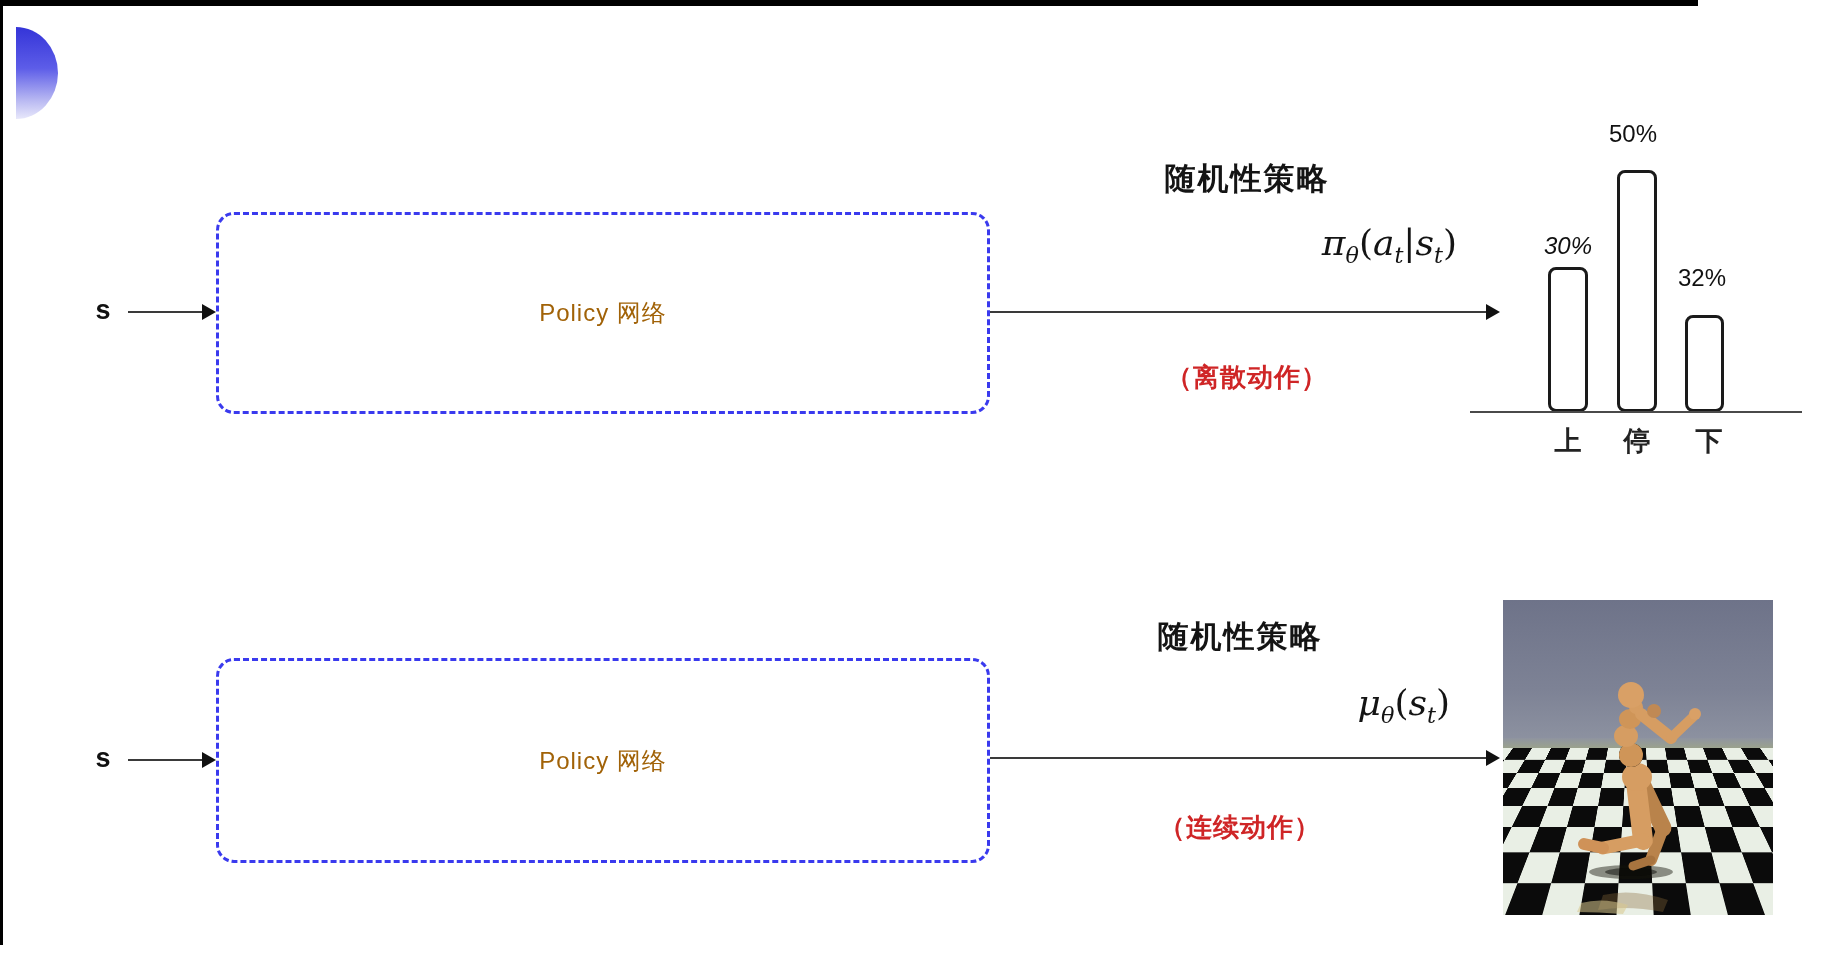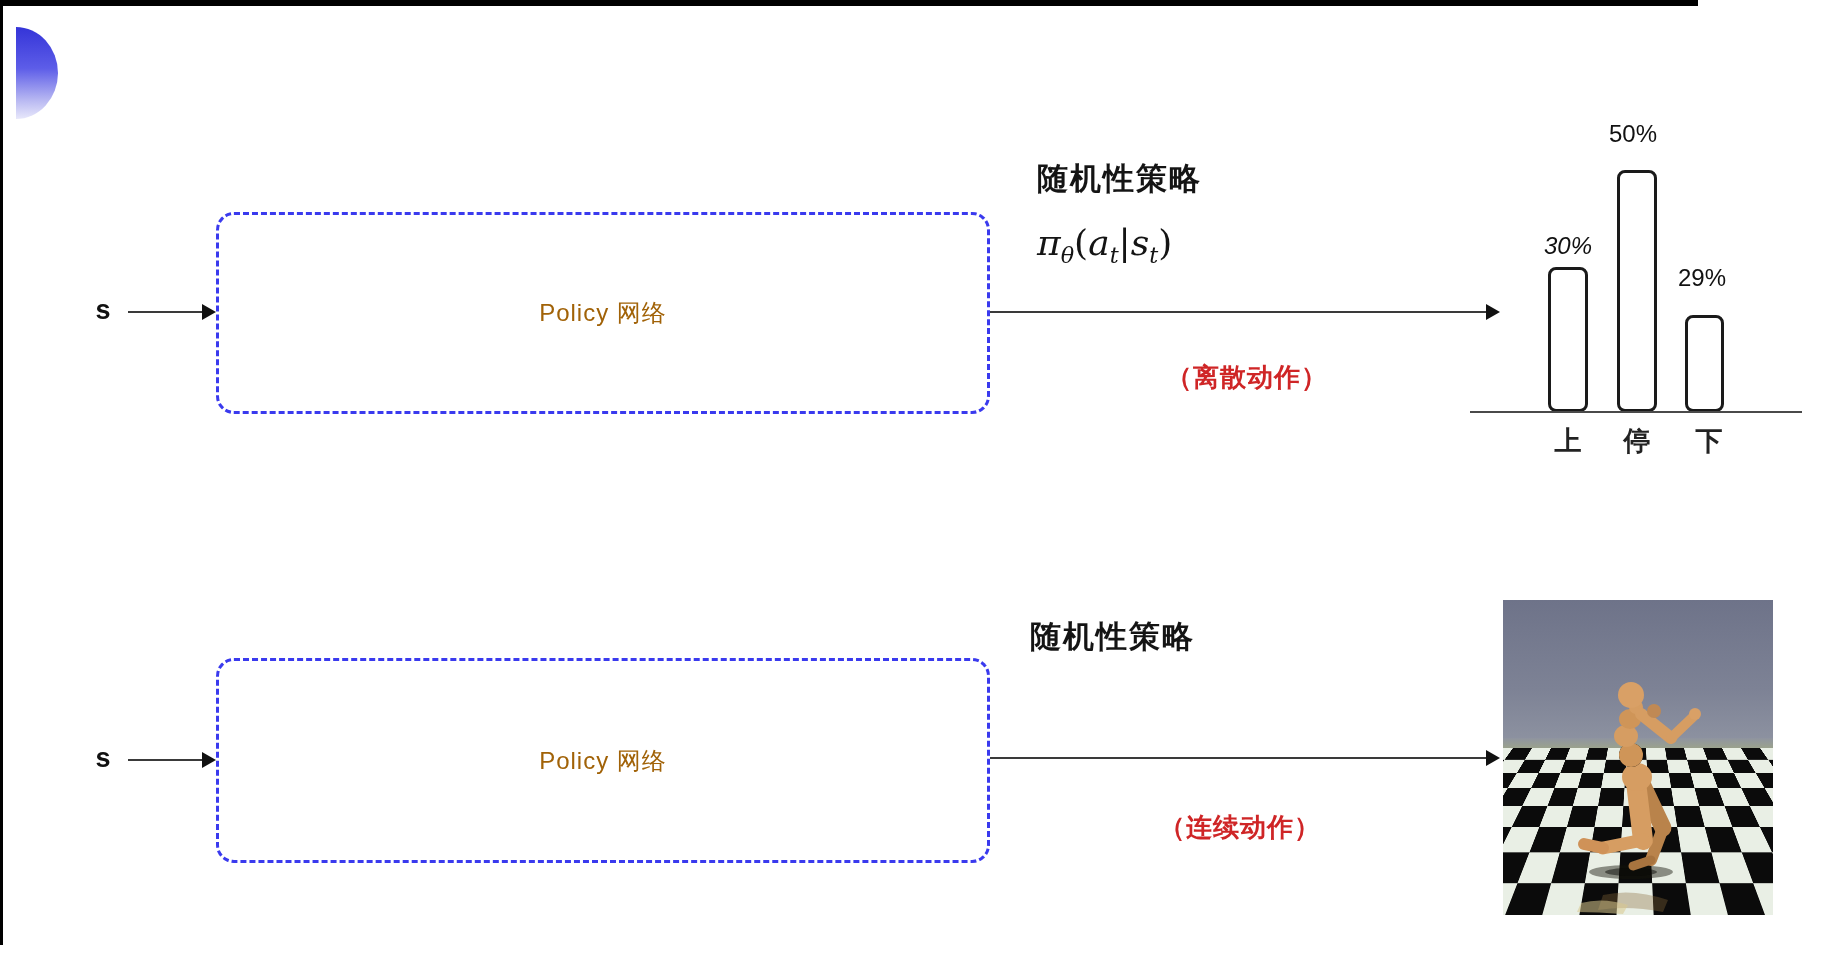--- a/index.html
+++ b/index.html
@@ -19,22 +19,22 @@
   }
   
   .s-label{position:absolute;width:34px;text-align:center;font-size:27px;font-weight:600;color:#111;}
   .arrow-line{position:absolute;height:2px;background:#3a3a3a;}
   .arrow-head{position:absolute;width:0;height:0;border-top:8px solid transparent;border-bottom:8px solid transparent;border-left:14px solid #111;}
   .policy-box{
     position:absolute;left:216px;width:768px;border:3px dashed #3a3aee;border-radius:18px;
     display:flex;align-items:center;justify-content:center;background:#fff;
   }
   .policy-box .lbl{font-size:24px;color:#a16207;letter-spacing:1px;}
-  .policy-name{position:absolute;width:420px;font-size:31px;font-weight:600;color:#141414;letter-spacing:2px;}
-  .formula{position:absolute;width:420px;text-align:left;font-size:36px;color:#141414;font-family:"DejaVu Serif","Liberation Serif",serif;}
+  .policy-name{position:absolute;width:420px;text-align:center;font-size:31px;font-weight:600;color:#141414;letter-spacing:2px;}
+  .formula{position:absolute;width:420px;text-align:right;font-size:36px;color:#141414;font-family:"DejaVu Serif","Liberation Serif",serif;}
   .formula .it{font-style:italic;}
   .formula sub{font-size:0.62em;font-style:italic;}
   .red-note{position:absolute;width:420px;text-align:center;font-size:26px;font-weight:600;color:#cf2526;letter-spacing:1px;}
   
   #chart{position:absolute;left:1470px;top:120px;width:332px;height:292px;}
   #chart .baseline{position:absolute;left:0;bottom:-1px;width:332px;height:2px;background:#4a4a4a;}
   #chart .bar{position:absolute;bottom:0;background:#fff;border:3px solid #1a1a1a;border-radius:8px;box-sizing:border-box;}
   #chart .vlabel{position:absolute;width:90px;text-align:center;font-size:24px;font-weight:500;color:#111;transform:translateX(-50%);}
   #chart .clabel{position:absolute;top:303px;width:60px;text-align:center;font-size:27px;font-weight:600;color:#222;transform:translateX(-50%);}
   
@@ -69,21 +69,21 @@
   <div class="arrow-line" style="left:990px;top:311px;width:498px;"></div>
   <div class="arrow-head" style="left:1486px;top:304px;"></div>
 
   <div class="policy-name" style="left:1037px;top:158px;">随机性策略</div>
   <div class="formula" style="left:1037px;top:222px;"><span class="it">π</span><sub>θ</sub><span>(</span><span class="it">a</span><sub>t</sub><span>|</span><span class="it">s</span><sub>t</sub><span>)</span></div>
   <div class="red-note" style="left:1037px;top:360px;font-family:Liberation Serif, serif;">（离散动作）</div>
 
   <div id="chart">
     <div class="vlabel" style="left:98px;top:112px;font-style:italic;">30%</div>
     <div class="vlabel" style="left:163px;top:0px;">50%</div>
-    <div class="vlabel" style="left:232px;top:144px;">29%</div>
+    <div class="vlabel" style="left:232px;top:144px;">32%</div>
 
     <div class="bar" style="left: 78px; width: 40px; height: 145px;"></div>
     <div class="bar" style="left: 147px; width: 40px; height: 242px;"></div>
     <div class="bar" style="left: 215px; width: 39px; height: 97px;"></div>
 
     <div class="baseline"></div>
 
     <div class="clabel" style="left:98px;">上</div>
     <div class="clabel" style="left:167px;">停</div>
     <div class="clabel" style="left:239px;">下</div>
@@ -94,20 +94,21 @@
   <div class="arrow-head" style="left:202px;top:752px;"></div>
 
   <div class="policy-box" style="top:658px;height:199px;">
     <span class="lbl">Policy 网络</span>
   </div>
 
   <div class="arrow-line" style="left:990px;top:757px;width:498px;"></div>
   <div class="arrow-head" style="left:1486px;top:750px;"></div>
 
   <div class="policy-name" style="left:1030px;top:616px;">随机性策略</div>
+  <div class="formula" style="left:1030px;top:682px;"><span class="it">μ</span><sub>θ</sub><span>(</span><span class="it">s</span><sub>t</sub><span>)</span></div>
   <div class="red-note" style="left:1030px;top:810px;">（连续动作）</div>
 
   <div id="sim">
     <div class="sky"></div>
     <div class="horizon"></div>
     <div class="floor"></div>
     <svg width="270" height="315" viewBox="0 0 270 315">
 
       <ellipse cx="128" cy="272" rx="42" ry="7" fill="#141408" opacity="0.45"></ellipse>
       <ellipse cx="128" cy="272" rx="26" ry="4" fill="#0a0a05" opacity="0.5"></ellipse>

